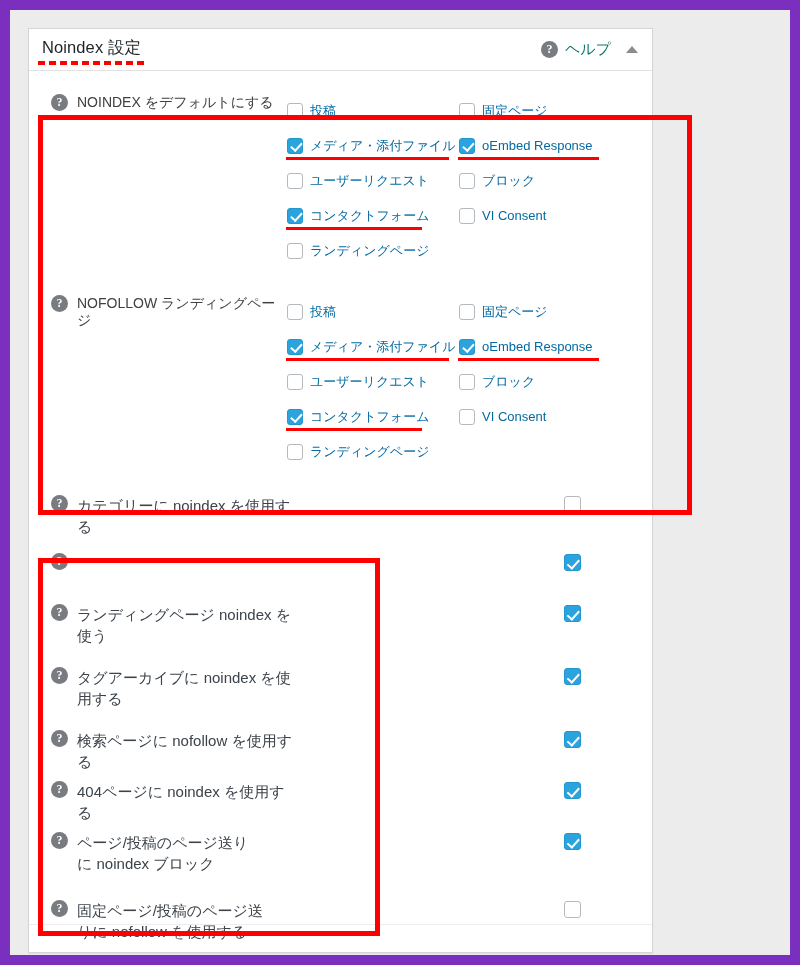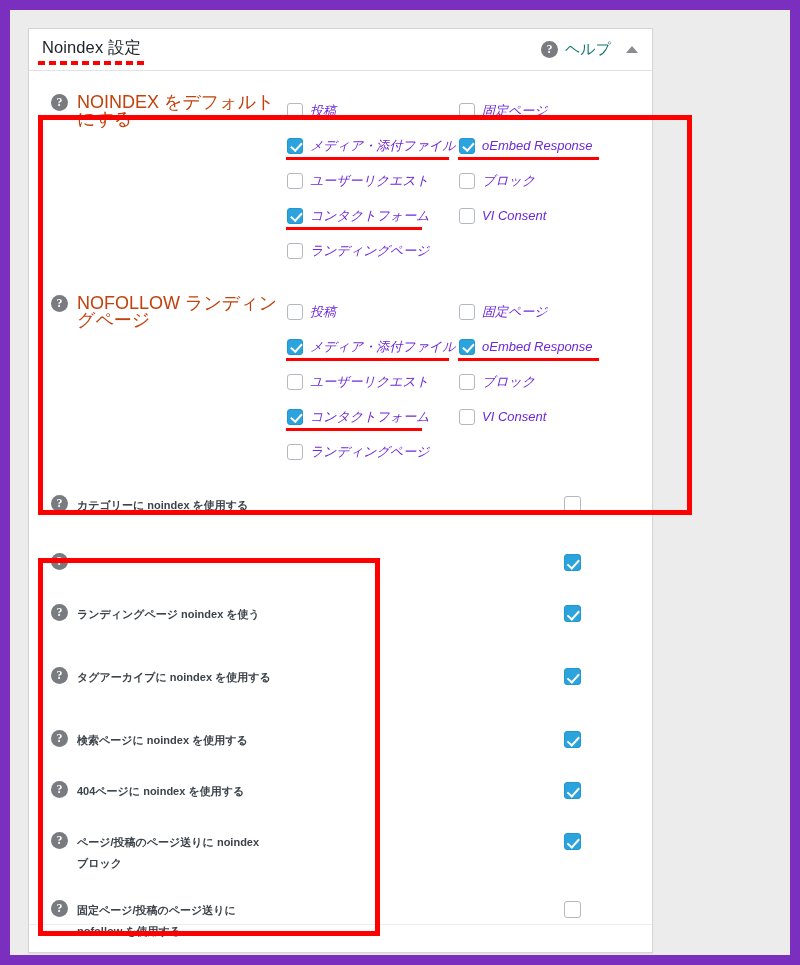--- a/index.html
+++ b/index.html
@@ -63,27 +63,27 @@
 
   
   .panel-body{ position:relative; padding:0; }
 
   .grp-row{ display:flex; align-items:flex-start; padding:16px 0 0 0; }
   .grp-label{
     width:258px; flex:0 0 258px;
     display:flex; align-items:flex-start; gap:9px;
     padding-left:22px; padding-top:1px;
   }
-  .grp-label .txt{ font-size:18px; color:#c2410c; line-height:17px; }
+  .grp-label .txt{ font-size:14px; color:#404040; line-height:17px; }
   .grp-grid{ display:flex; flex:1; }
   .grp-col{ width:168px; flex:0 0 168px; }
   .grp-col.wide{ width:172px; flex:0 0 172px; }
 
   .cbline{ position:relative; display:flex; align-items:center; gap:7px; height:35px; }
-  .cblabel{ font-size:13px; color:#6d28d9; white-space:nowrap;font-style:italic; }
+  .cblabel{ font-size:13px; color:#0369a1; white-space:nowrap; }
 
   
   .cb{
     width:16px;height:16px;border-radius:3px;
     border:1px solid #b4b9be;background:#fff;
     flex:0 0 16px; position:relative; cursor:pointer;
   }
   .cb.checked{ background:#2ba3dd; border-color:#2196cf; }
   .cb.checked::after{
     content:""; position:absolute;
@@ -100,21 +100,21 @@
     left:-1px; bottom:3px; height:3px; background:#ff0000;
     width:var(--ulw,100%);
   }
 
   
   .opt-row{ display:flex; align-items:flex-start; padding:0; min-height:42px; }
   .opt-label{
     flex:1; display:flex; align-items:flex-start; gap:9px;
     padding-left:22px;
   }
-  .opt-label .txt{ font-size:11px; color:#3c434a; line-height:21px; max-width:222px;font-weight:bold; }
+  .opt-label .txt{ font-size:15px; color:#3c434a; line-height:21px; max-width:222px; }
   .opt-cb-wrap{ width:100px; flex:0 0 100px; display:flex; justify-content:flex-start; padding-left:12px; padding-top:1px; }
 
   
   .redbox{ position:absolute; border:5px solid #ff0000; pointer-events:none; z-index:5; }
   #redbox-defaults{ left:9px;  top:44px;  width:654px; height:400px; }
   #redbox-archives{ left:9px;  top:487px; width:342px; height:378px; }
 
   .panel-footer{ position:absolute; left:0; right:0; bottom:0; height:28px; border-top:1px solid #ededef; }
 </style>
 </head>
@@ -278,21 +278,21 @@
             <span class="txt">タグアーカイブに noindex を使用する</span>
           </div>
           <div class="opt-cb-wrap">
             <span class="cb big checked"></span>
           </div>
         </div>
 
         <div class="opt-row" style="min-height:51px;">
           <div class="opt-label">
             <span class="qicon">?</span>
-            <span class="txt">検索ページに noindex を使用する</span>
+            <span class="txt">検索ページに nofollow を使用する</span>
           </div>
           <div class="opt-cb-wrap">
             <span class="cb big checked"></span>
           </div>
         </div>
 
         <div class="opt-row" style="min-height:51px;">
           <div class="opt-label">
             <span class="qicon">?</span>
             <span class="txt">404ページに noindex を使用する</span>

